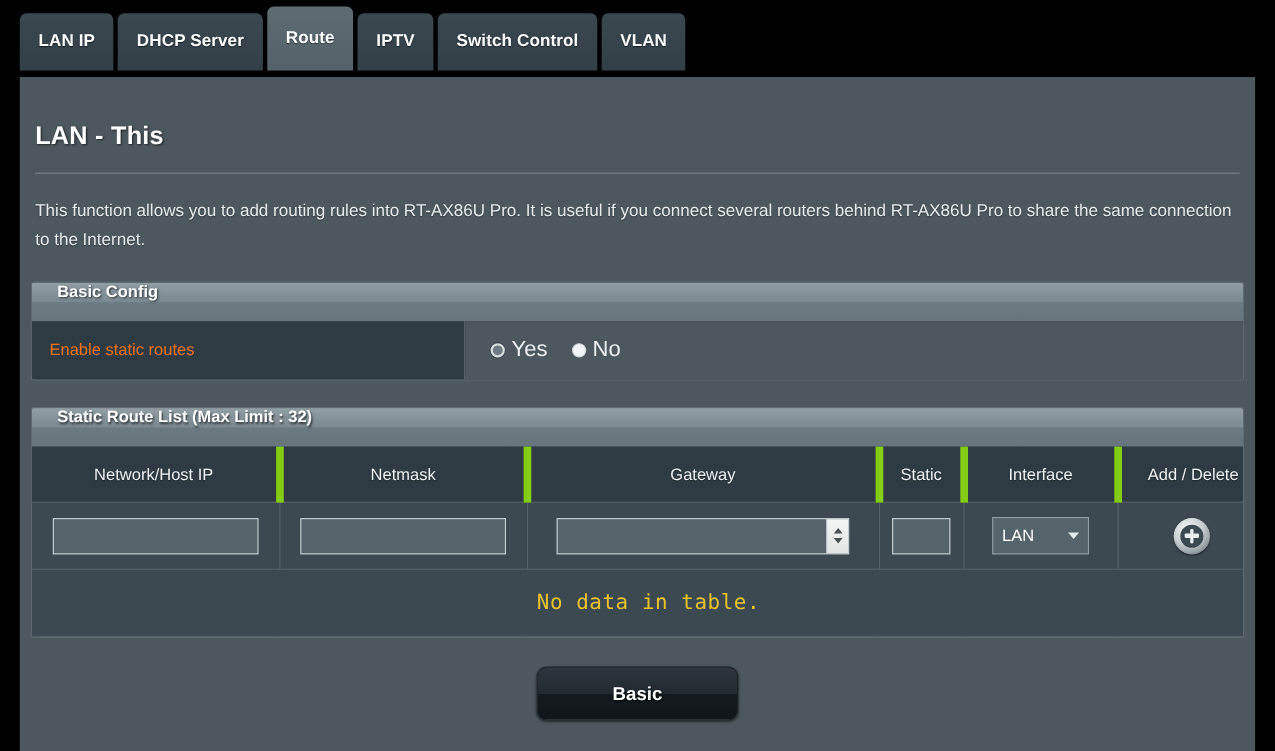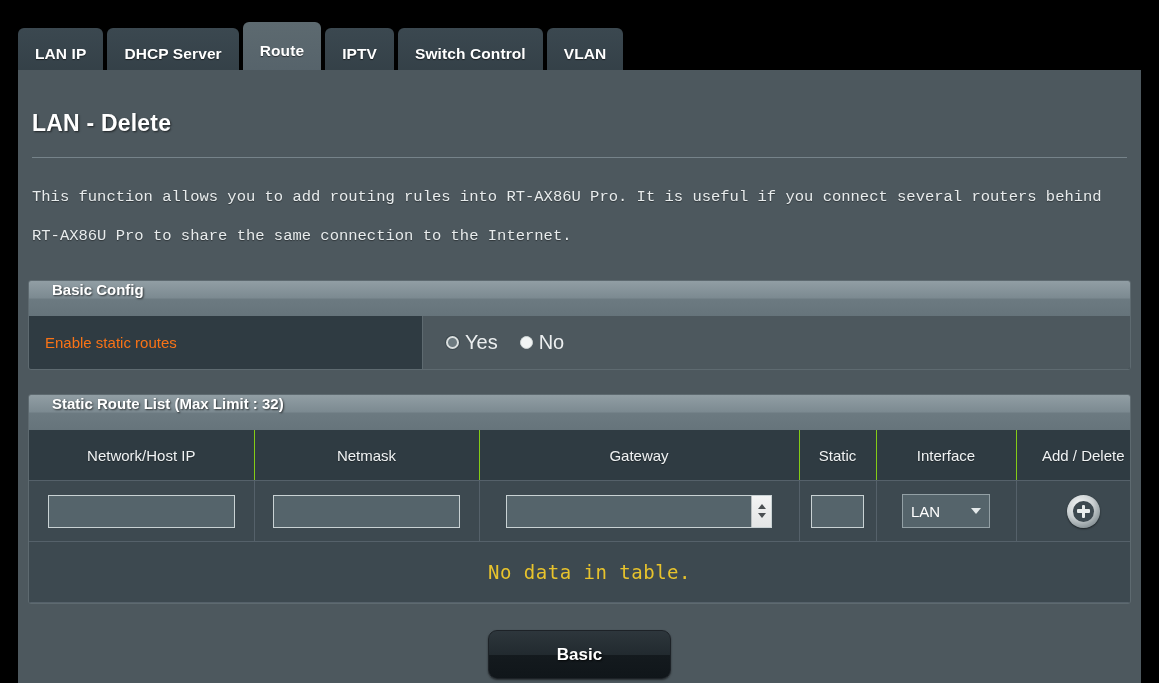--- a/index.html
+++ b/index.html
@@ -29,21 +29,21 @@
     position: absolute;
     left: 0;
     top: 0;
     width: 1159px;
     height: 76px;
     background: #000000;
   }
   #tabs {
     position: absolute;
     left: 18px;
-    top: 16px;
+    top: 0;
     display: flex;
     align-items: flex-end;
     height: 64px;
   }
   .tab {
     height: 52px;
     display: flex;
     align-items: center;
     justify-content: center;
     padding: 0 17px;
@@ -90,24 +90,23 @@
     margin: 20px 14px 0 14px;
     height: 1px;
     background: #76838a;
   }
 
   #desc {
     margin: 0;
     padding: 20px 10px 0 14px;
     color: #e8eced;
     font-size: 15.5px;
-    line-height: 39px;
+    line-height: 27px;
     max-width: 1108px;
     text-shadow: 0 1px 1px rgba(0,0,0,.4);
-    font-family: Liberation Mono, monospace;
   }
 
   
   .section {
     margin: 24px 10px 0 10px;
     border: 1px solid #5e6a70;
     border-radius: 3px;
     overflow: hidden;
   }
   .section-head {
@@ -185,21 +184,21 @@
     width: 100%;
     border-collapse: collapse;
     table-layout: fixed;
   }
   table.route-table th {
     height: 48px;
     background: #2f3b42;
     color: #f0f3f4;
     font-size: 15px;
     font-weight: normal;
-    border-right: 1px solid #84cc16;
+    border-right: 7px solid #84cc16;
     border-bottom: 1px solid #55616a;
     text-align: center;
     text-shadow: 0 1px 1px rgba(0,0,0,.4);
   }
   table.route-table th:last-child { border-right: none; }
 
   table.route-table td {
     height: 58px;
     background: #3d4950;
     border-right: 1px solid #55616a;
@@ -386,21 +385,21 @@
       <div class="tab">
         <span>Switch Control</span>
       </div>
       <div class="tab">
         <span>VLAN</span>
       </div>
     </div>
   </div>
 
   <div id="panel">
-    <h1 id="page-title">LAN - Delete</h1>
+    <h1 id="page-title">LAN - This</h1>
     <div id="title-rule"></div>
     <p id="desc">This function allows you to add routing rules into RT-AX86U Pro. It is useful if you connect several routers behind RT-AX86U Pro to share the same connection to the Internet.</p>
 
     <div class="section">
       <div class="section-head">
         <span>Basic Config</span>
       </div>
       <div class="cfg-row">
         <div class="cfg-label">
           <span>Enable static routes</span>

